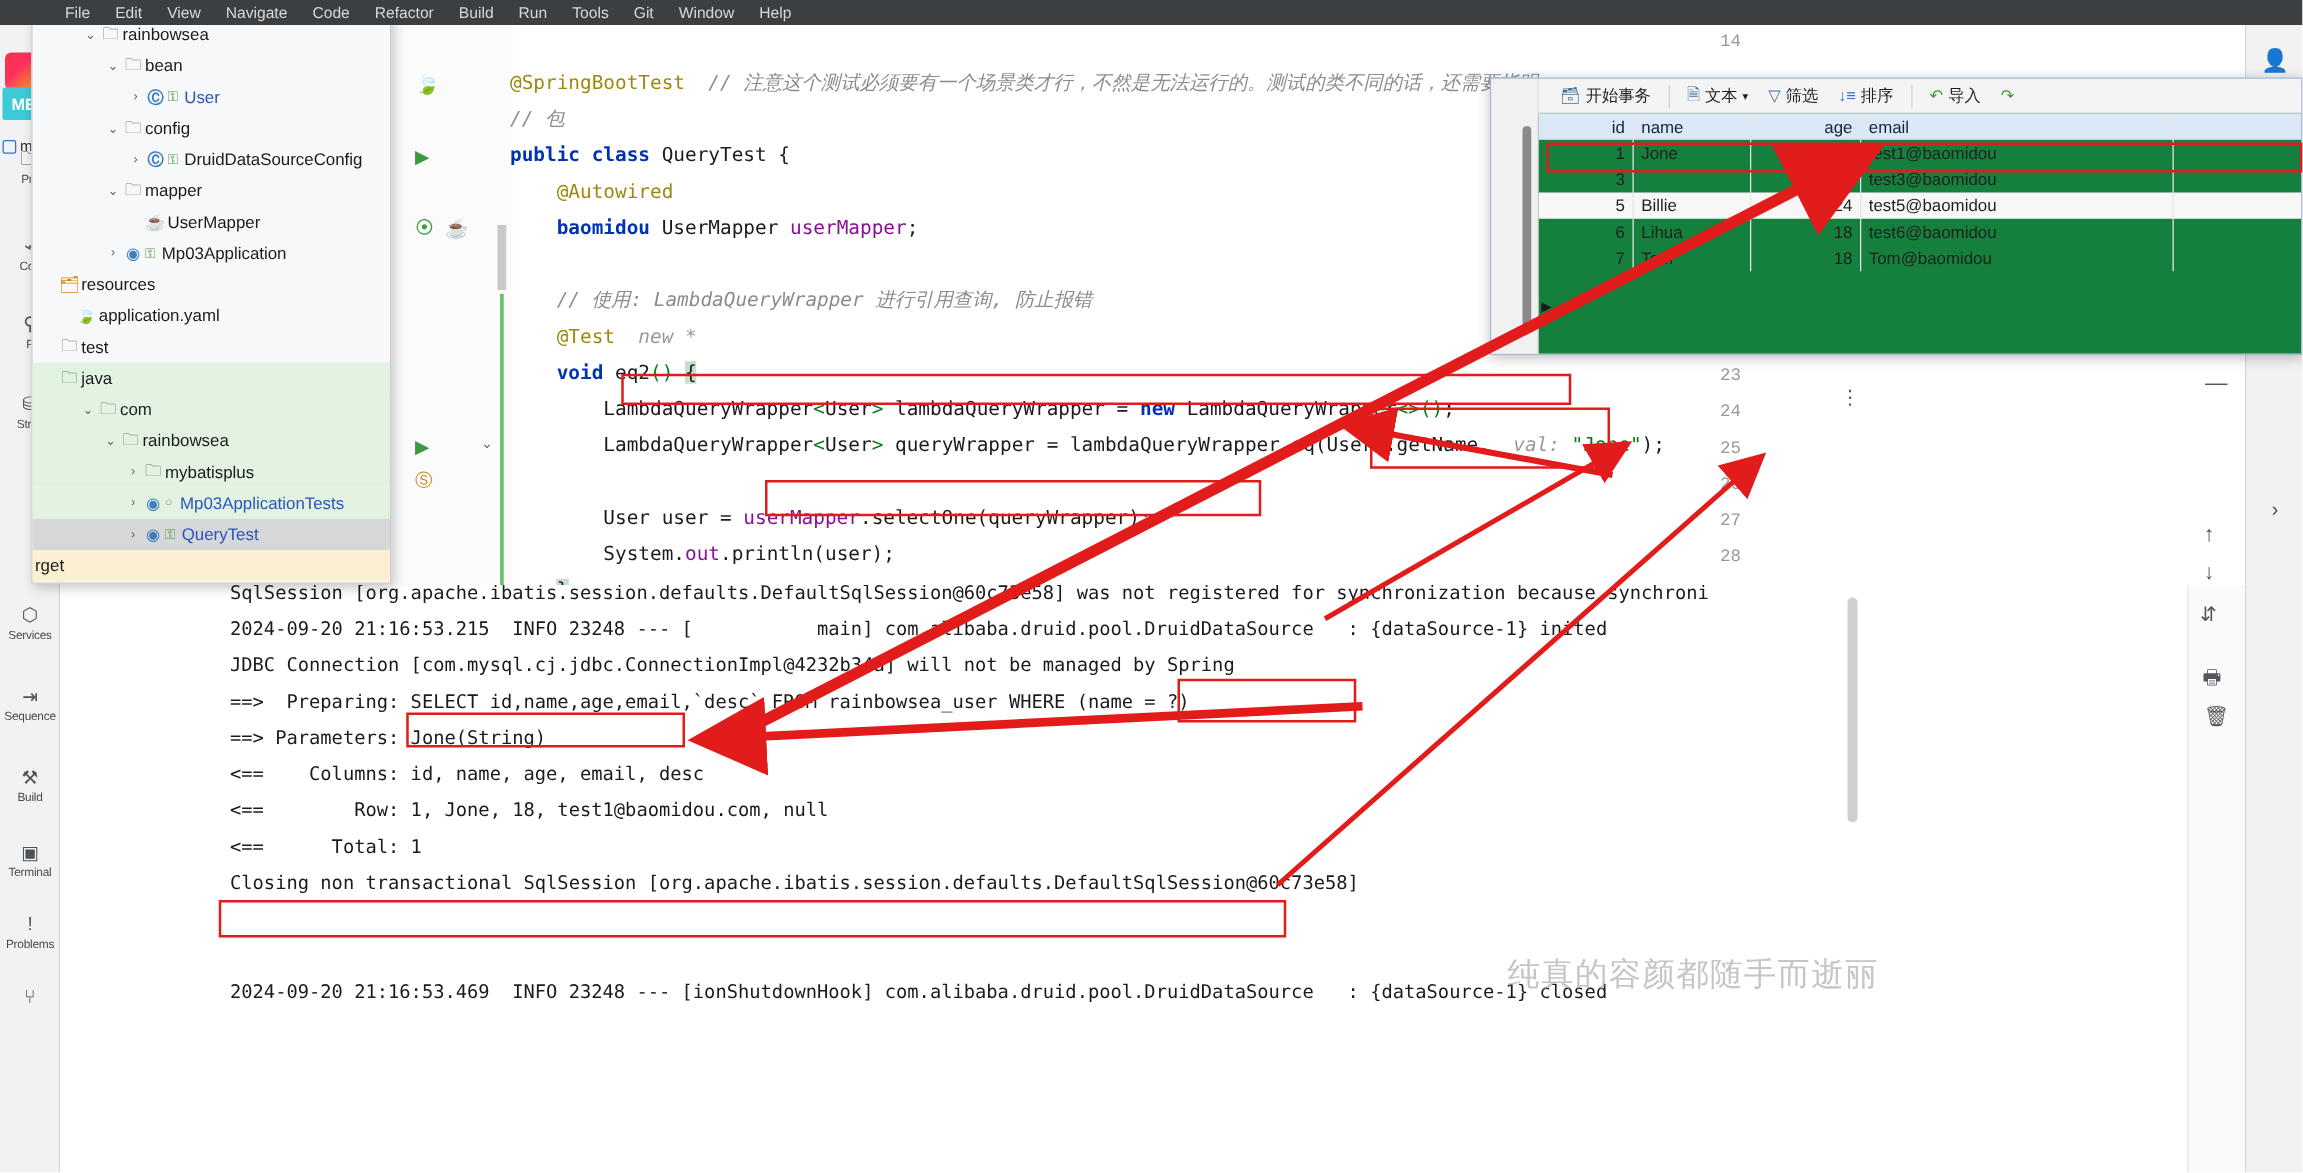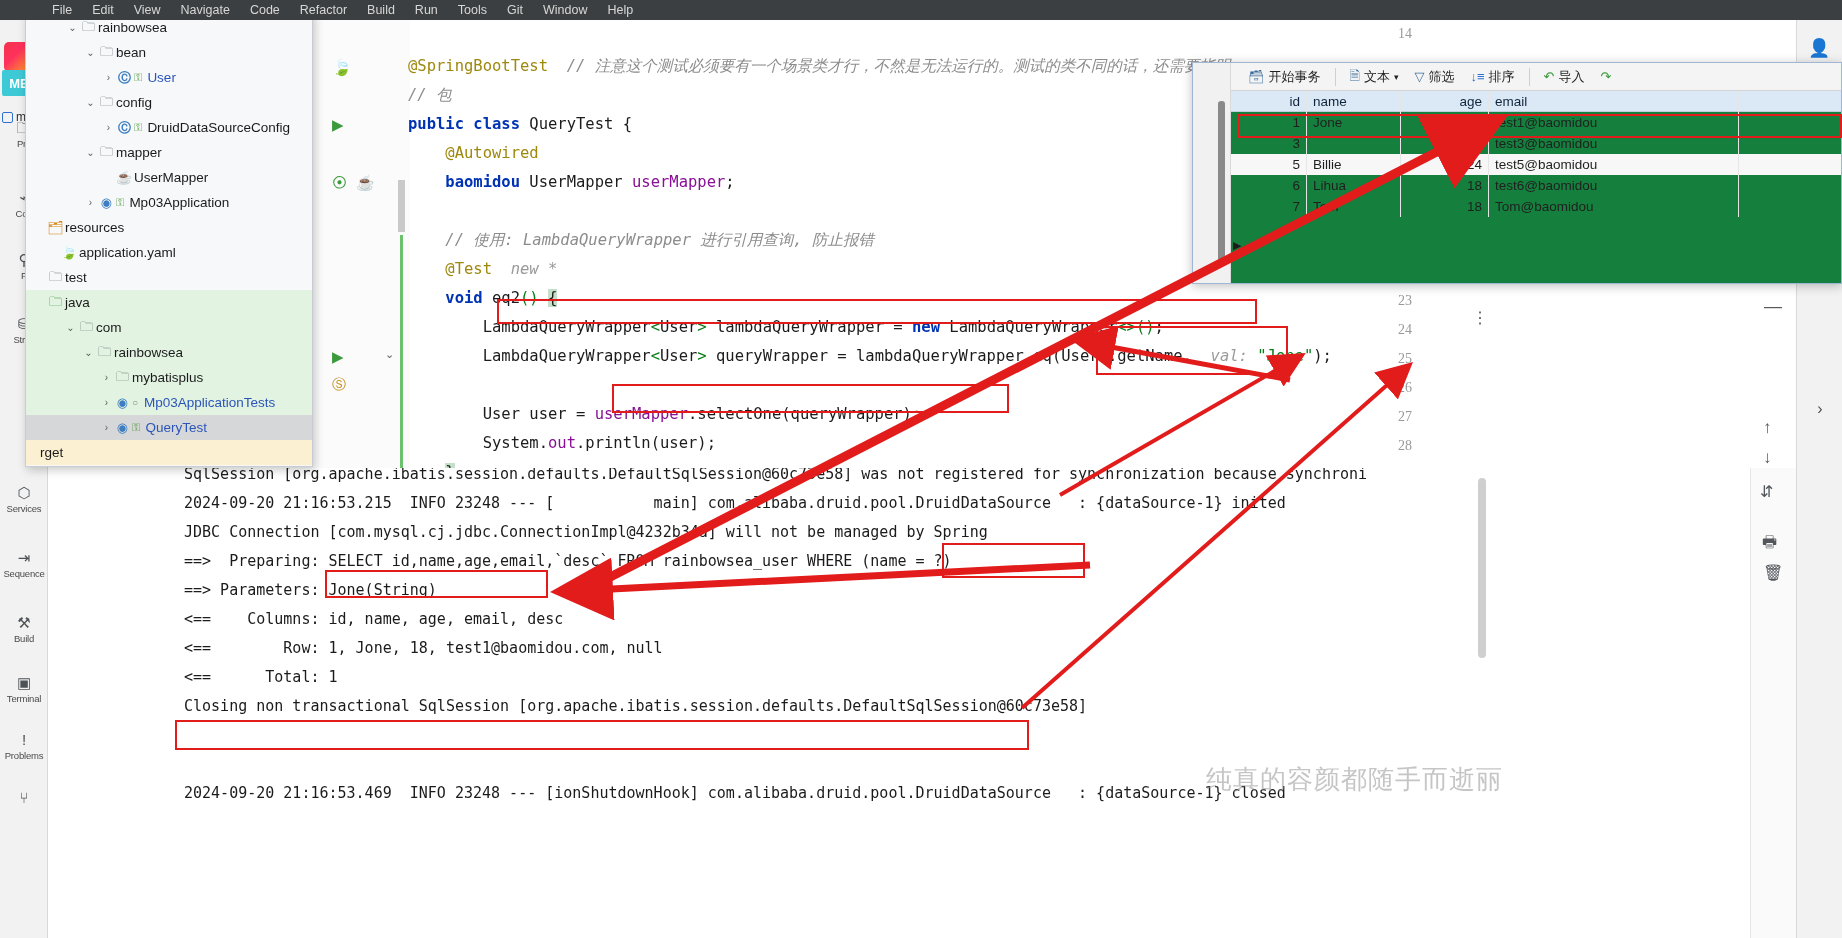--- a/index.html
+++ b/index.html
@@ -78,22 +78,22 @@
   
   .editor {
     position: absolute; left: 290px; top: 20px; width: 1210px; height: 448px;
     background: #ffffff; z-index: 20; overflow: hidden;
   }
   .gutter {
     position:absolute; left:0; top:0; width:120px; height:100%;
     background:#fbfbfb; border-right: none;
   }
   .ln {
-    position:absolute; right: 88px; width: 36px; text-align: right;
-    font-family: Liberation Serif, serif; font-size: 14px; color: #97999b;
+    position:absolute; right: 88px; width: 36px; text-align: left;
+    font-family: Liberation Mono, monospace; font-size: 14px; color: #97999b;
   }
   .gicon { position:absolute; left: 42px; font-size: 13px; }
   .codeline {
     position:absolute; left: 118px; white-space: pre;
     font-family: "DejaVu Sans Mono", monospace; font-size: 15.5px;
     line-height: 21px; color: #1c1c1c;
   }
   .kw { color:#0033b3; font-weight: 600;}
   .ann { color:#9e880d; }
   .cmt { color:#8c8c8c; font-style: italic; }
@@ -321,21 +321,21 @@
       <span style="width:12px;color:#888;font-size:10px">○</span>
       <span class="nm blue">Mp03ApplicationTests</span>
     </div>
     <div class="tnode sel-grey" style="padding-left:74px">
       <span class="arrow">›</span>
       <span class="ico runicon">◉</span>
       <span class="lockg">⚿</span>
       <span class="nm blue" style="margin-left:5px">QueryTest</span>
     </div>
     <div class="tnode sel-amber" style="padding-left:0px">
-      <span class="nm" style="margin-left:14px">rget</span>
+      <span class="nm" style="margin-left:2px">rget</span>
     </div>
   </div>
 
   <div class="editor">
     <div class="gutter"></div>
 
     <div class="ln" style="top:6px">14</div>
     <div class="ln" style="top:41px">15</div>
     <div class="ln" style="top:70px">16</div>
     <div class="ln" style="top:99px">17</div>

